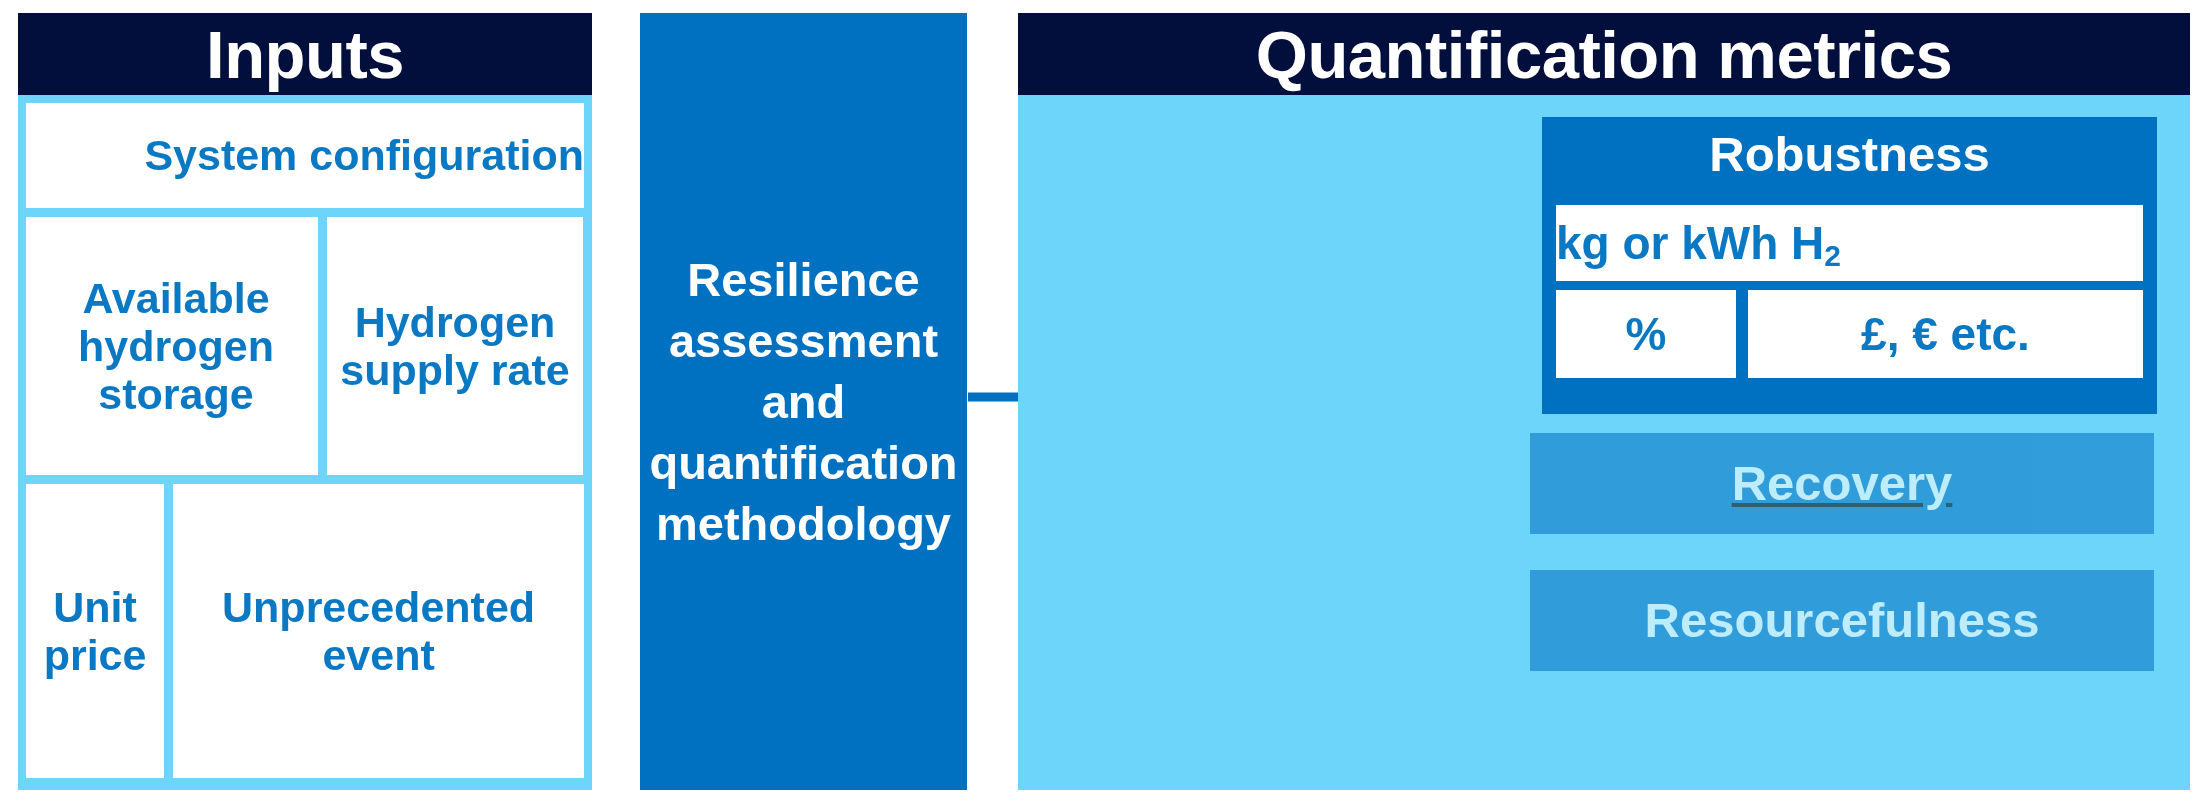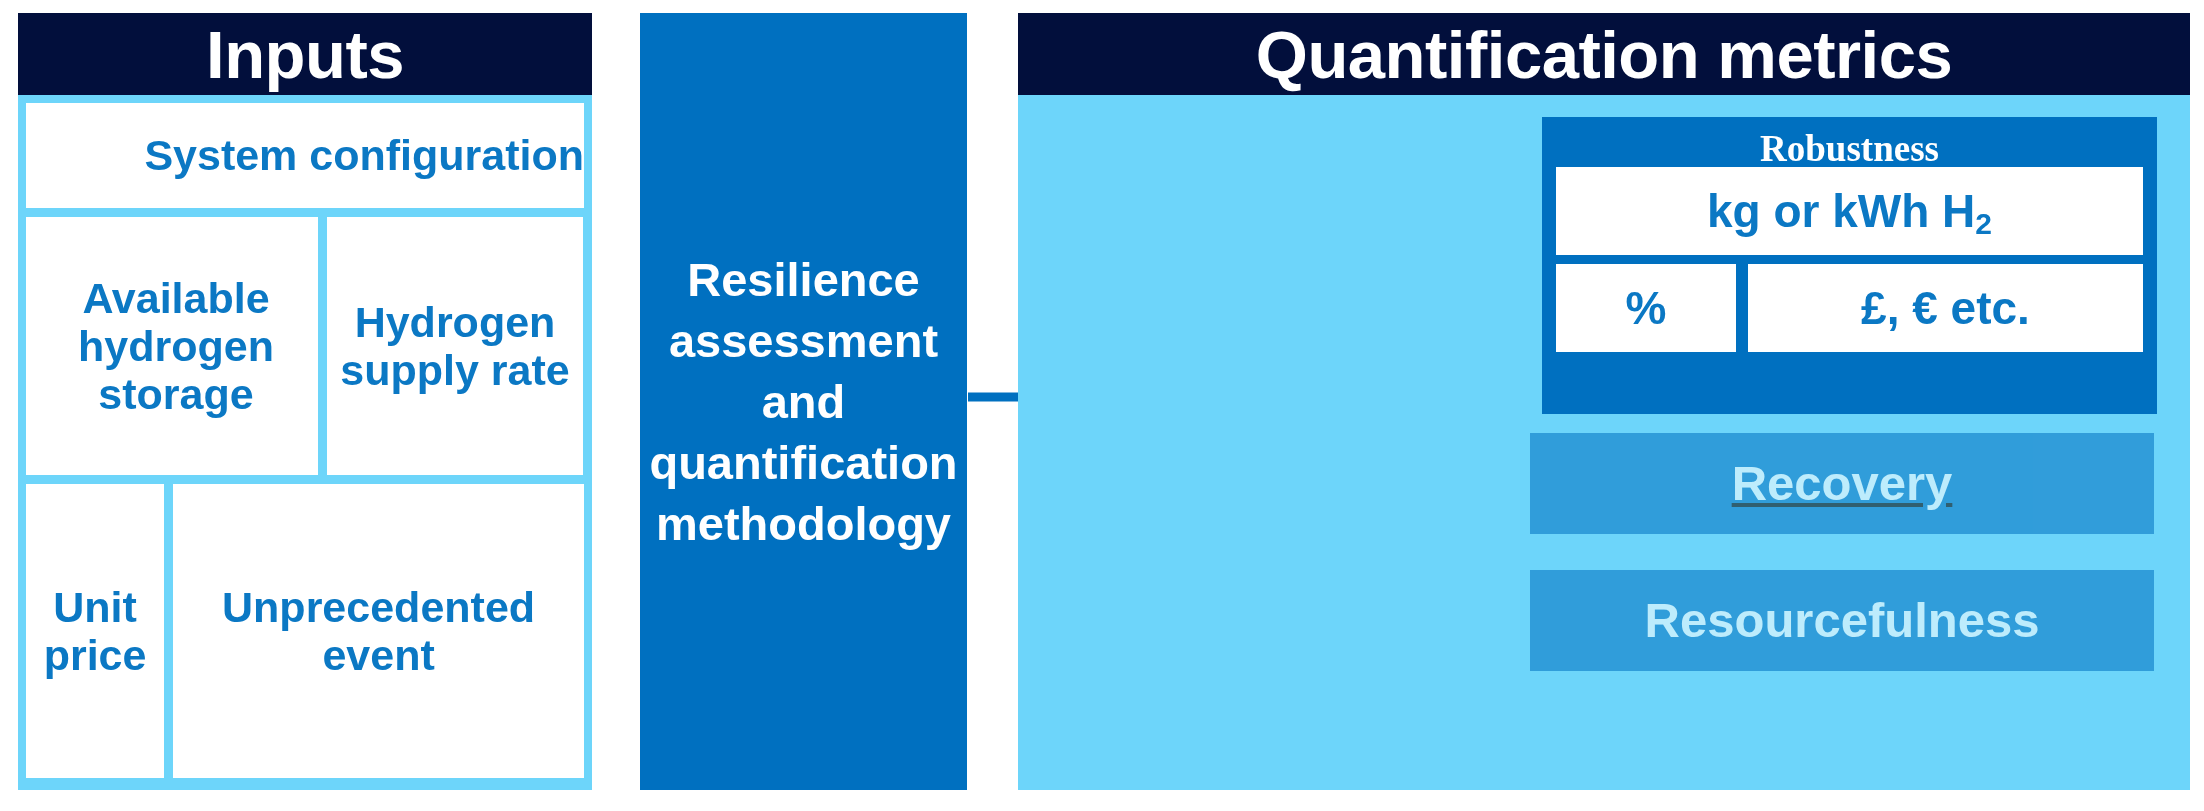--- a/index.html
+++ b/index.html
@@ -47,24 +47,24 @@
       width:0;height:0;border-top:8px solid transparent;
       border-bottom:8px solid transparent;border-left:24px solid #0070c0;}
 
   
   #right-panel{left:1018px;top:13px;width:1172px;height:777px;background:#6dd5fa;}
   #right-body{position:absolute;left:0;right:0;top:82px;bottom:0;}
 
   #box-robustness{position:absolute;left:524px;right:33px;top:22px;height:297px;
       background:#0070c0;box-sizing:border-box;padding:7px;
       display:flex;flex-direction:column;}
-  #robustness-title{color:#ffffff;font-weight:bold;font-size:37px;text-align:center;
-      line-height:1;padding:6px 0 0;font-family:Liberation Serif, serif;}
-  #box-kg-kwh{background:#ffffff;height:88px;display:flex;align-items:center;
-      justify-content:center;margin:0 7px;}
+  #robustness-title{color:#ffffff;font-weight:bold;font-size:49px;text-align:center;
+      line-height:1;padding:6px 0 26px;}
+  #box-kg-kwh{background:#ffffff;height:76px;display:flex;align-items:center;
+      justify-content:flex-start;margin:0 7px;}
   #box-kg-kwh span{color:#0b78c4;font-weight:bold;font-size:46px;}
   #box-kg-kwh sub{font-size:30px;vertical-align:baseline;position:relative;top:7px;}
   #row-units{display:flex;margin:9px 7px 0;height:88px;}
   #box-percent{width:180px;background:#ffffff;display:flex;align-items:center;
       justify-content:center;}
   #box-currency{flex:1 1 auto;margin-left:12px;background:#ffffff;
       display:flex;align-items:center;justify-content:center;}
   #row-units span{color:#0b78c4;font-weight:bold;font-size:46px;}
 
   .faded-box{position:absolute;left:512px;right:36px;height:101px;

